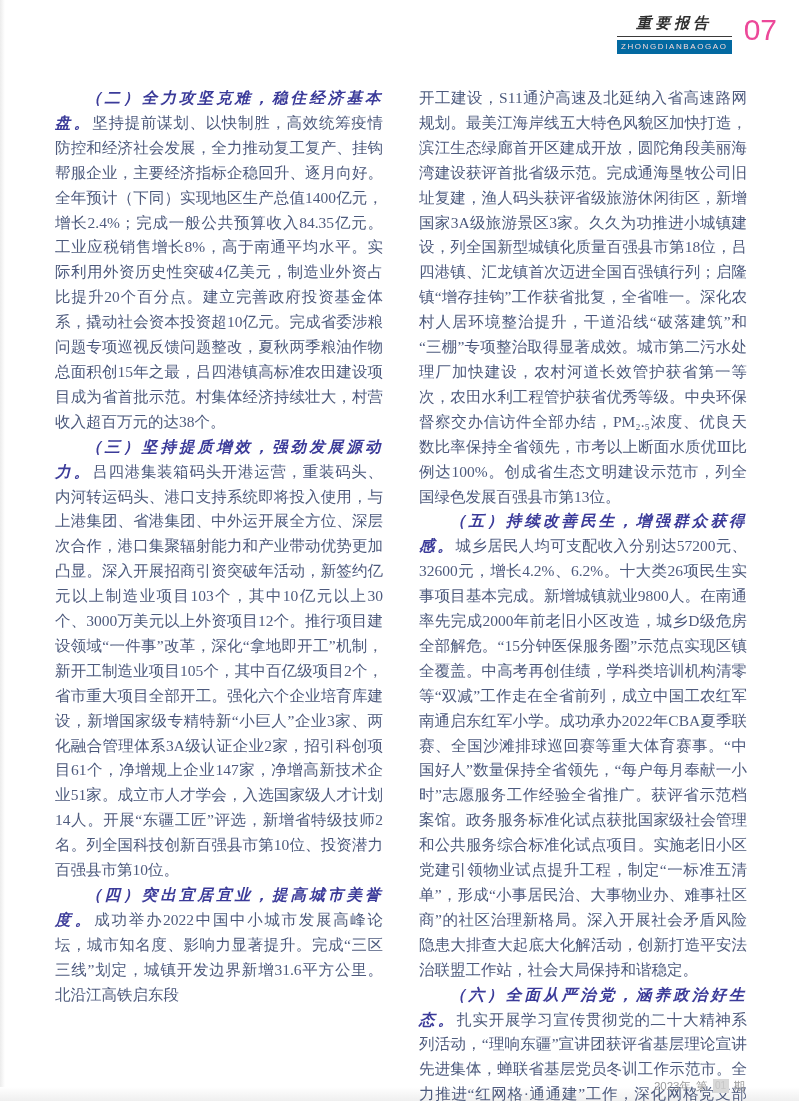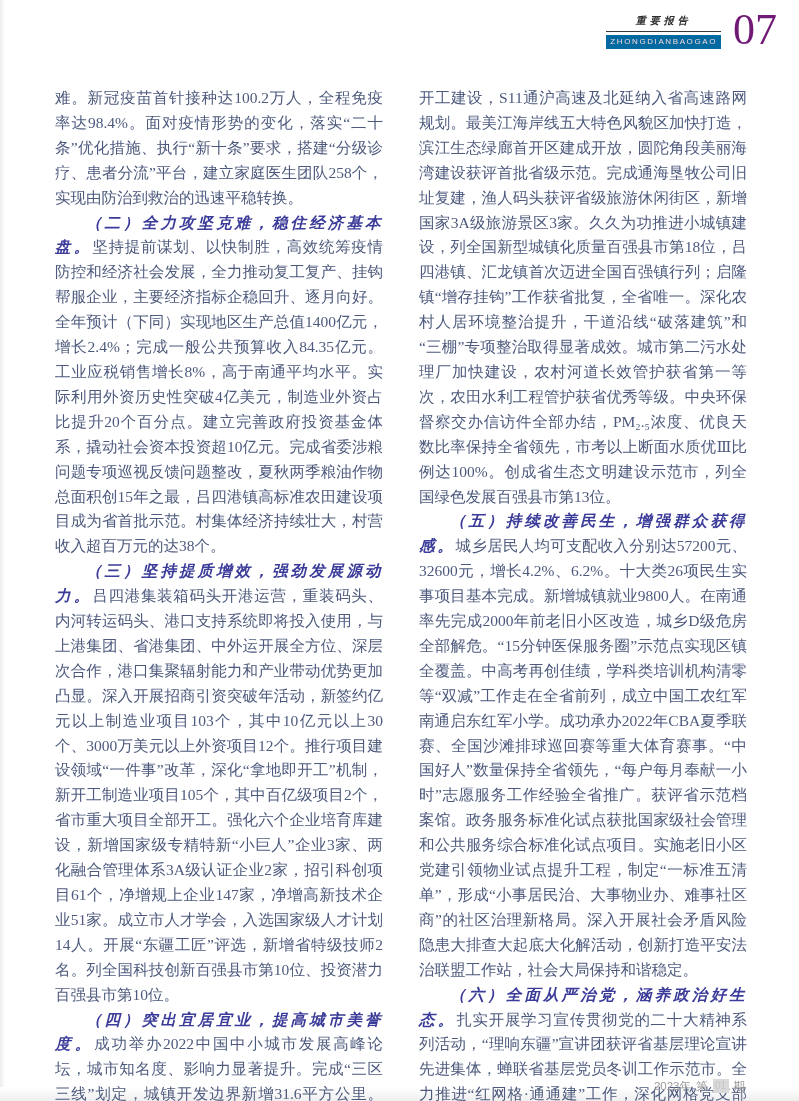--- a/index.html
+++ b/index.html
@@ -10,27 +10,27 @@
   }
   
   .edge-left{position:absolute;left:0;top:0;width:5px;height:100%;
     background:linear-gradient(to right,#ececec,#ffffff);}
   .edge-bottom{position:absolute;left:0;bottom:0;width:100%;height:14px;
     background:linear-gradient(to top,#efefef,#ffffff);}
 
   
   .header{position:absolute;top:10px;right:22px;display:flex;align-items:flex-start;gap:12px;}
   .banner{display:flex;flex-direction:column;align-items:stretch;margin-top:4px;}
-  .banner-title{font-weight:bold;font-size:10px;letter-spacing:4px;color:#2e2e2e;
+  .banner-title{font-weight:bold;font-size:15px;letter-spacing:4px;color:#2e2e2e;
     text-align:center;padding:0 2px;font-style:italic;}
   .banner-rule{height:1px;background:#3a3a3a;margin:3px 0 3px;}
   .banner-red{background:#0369a1;color:#f6d9d9;font-size:8px;letter-spacing:1.6px;
     padding:2px 4px 3px;text-align:center;font-family:"Liberation Sans","DejaVu Sans",sans-serif;}
-  .page-num{font-size:44px;line-height:40px;color:#701a75;
-    font-family:Liberation Serif, serif;}
+  .page-num{font-size:30px;line-height:40px;color:#ec4899;
+    font-family:Liberation Sans, sans-serif;}
 
   
   .content{position:absolute;left:55px;top:86px;width:692px;display:flex;gap:36px;}
   .column{width:328px;text-align:justify;font-size:15.5px;line-height:24.9px;color:#4d5a7d;}
   .column p{margin:0;text-indent:2em;}
   .column p.cont{text-indent:0;}
   .para-heading{color:#3b3b99;font-weight:bold;font-style:italic;letter-spacing:2.5px;}
 
   
   .footer{position:absolute;right:54px;bottom:7px;display:flex;align-items:flex-start;gap:5px;
@@ -48,21 +48,20 @@
   <div class="banner">
     <div class="banner-title">重要报告</div>
     <div class="banner-rule"></div>
     <div class="banner-red">ZHONGDIANBAOGAO</div>
   </div>
   <div class="page-num">07</div>
 </div>
 
 <div class="content">
   <div class="column">
-      <p class="cont">难。新冠疫苗首针接种达100.2万人，全程免疫率达98.4%。面对疫情形势的变化，落实“二十条”优化措施、执行“新十条”要求，搭建“分级诊疗、患者分流”平台，建立家庭医生团队258个，实现由防治到救治的迅速平稳转换。</p>
       <p><span class="para-heading">（二）全力攻坚克难，稳住经济基本盘。</span>坚持提前谋划、以快制胜，高效统筹疫情防控和经济社会发展，全力推动复工复产、挂钩帮服企业，主要经济指标企稳回升、逐月向好。全年预计（下同）实现地区生产总值1400亿元，增长2.4%；完成一般公共预算收入84.35亿元。工业应税销售增长8%，高于南通平均水平。实际利用外资历史性突破4亿美元，制造业外资占比提升20个百分点。建立完善政府投资基金体系，撬动社会资本投资超10亿元。完成省委涉粮问题专项巡视反馈问题整改，夏秋两季粮油作物总面积创15年之最，吕四港镇高标准农田建设项目成为省首批示范。村集体经济持续壮大，村营收入超百万元的达38个。</p>
       <p><span class="para-heading">（三）坚持提质增效，强劲发展源动力。</span>吕四港集装箱码头开港运营，重装码头、内河转运码头、港口支持系统即将投入使用，与上港集团、省港集团、中外运开展全方位、深层次合作，港口集聚辐射能力和产业带动优势更加凸显。深入开展招商引资突破年活动，新签约亿元以上制造业项目103个，其中10亿元以上30个、3000万美元以上外资项目12个。推行项目建设领域“一件事”改革，深化“拿地即开工”机制，新开工制造业项目105个，其中百亿级项目2个，省市重大项目全部开工。强化六个企业培育库建设，新增国家级专精特新“小巨人”企业3家、两化融合管理体系3A级认证企业2家，招引科创项目61个，净增规上企业147家，净增高新技术企业51家。成立市人才学会，入选国家级人才计划14人。开展“东疆工匠”评选，新增省特级技师2名。列全国科技创新百强县市第10位、投资潜力百强县市第10位。</p>
       <p><span class="para-heading">（四）突出宜居宜业，提高城市美誉度。</span>成功举办2022中国中小城市发展高峰论坛，城市知名度、影响力显著提升。完成“三区三线”划定，城镇开发边界新增31.6平方公里。北沿江高铁启东段</p>
     </div>
   <div class="column">
       <p class="cont">开工建设，S11通沪高速及北延纳入省高速路网规划。最美江海岸线五大特色风貌区加快打造，滨江生态绿廊首开区建成开放，圆陀角段美丽海湾建设获评首批省级示范。完成通海垦牧公司旧址复建，渔人码头获评省级旅游休闲街区，新增国家3A级旅游景区3家。久久为功推进小城镇建设，列全国新型城镇化质量百强县市第18位，吕四港镇、汇龙镇首次迈进全国百强镇行列；启隆镇“增存挂钩”工作获省批复，全省唯一。深化农村人居环境整治提升，干道沿线“破落建筑”和“三棚”专项整治取得显著成效。城市第二污水处理厂加快建设，农村河道长效管护获省第一等次，农田水利工程管护获省优秀等级。中央环保督察交办信访件全部办结，PM₂.₅浓度、优良天数比率保持全省领先，市考以上断面水质优Ⅲ比例达100%。创成省生态文明建设示范市，列全国绿色发展百强县市第13位。</p>
       <p><span class="para-heading">（五）持续改善民生，增强群众获得感。</span>城乡居民人均可支配收入分别达57200元、32600元，增长4.2%、6.2%。十大类26项民生实事项目基本完成。新增城镇就业9800人。在南通率先完成2000年前老旧小区改造，城乡D级危房全部解危。“15分钟医保服务圈”示范点实现区镇全覆盖。中高考再创佳绩，学科类培训机构清零等“双减”工作走在全省前列，成立中国工农红军南通启东红军小学。成功承办2022年CBA夏季联赛、全国沙滩排球巡回赛等重大体育赛事。“中国好人”数量保持全省领先，“每户每月奉献一小时”志愿服务工作经验全省推广。获评省示范档案馆。政务服务标准化试点获批国家级社会管理和公共服务综合标准化试点项目。实施老旧小区党建引领物业试点提升工程，制定“一标准五清单”，形成“小事居民治、大事物业办、难事社区商”的社区治理新格局。深入开展社会矛盾风险隐患大排查大起底大化解活动，创新打造平安法治联盟工作站，社会大局保持和谐稳定。</p>
       <p><span class="para-heading">（六）全面从严治党，涵养政治好生态。</span>扎实开展学习宣传贯彻党的二十大精神系列活动，“理响东疆”宣讲团获评省基层理论宣讲先进集体，蝉联省基层党员冬训工作示范市。全力推进“红网格·通通建”工作，深化网格党支部“五化”建</p>
     </div>
 </div>

